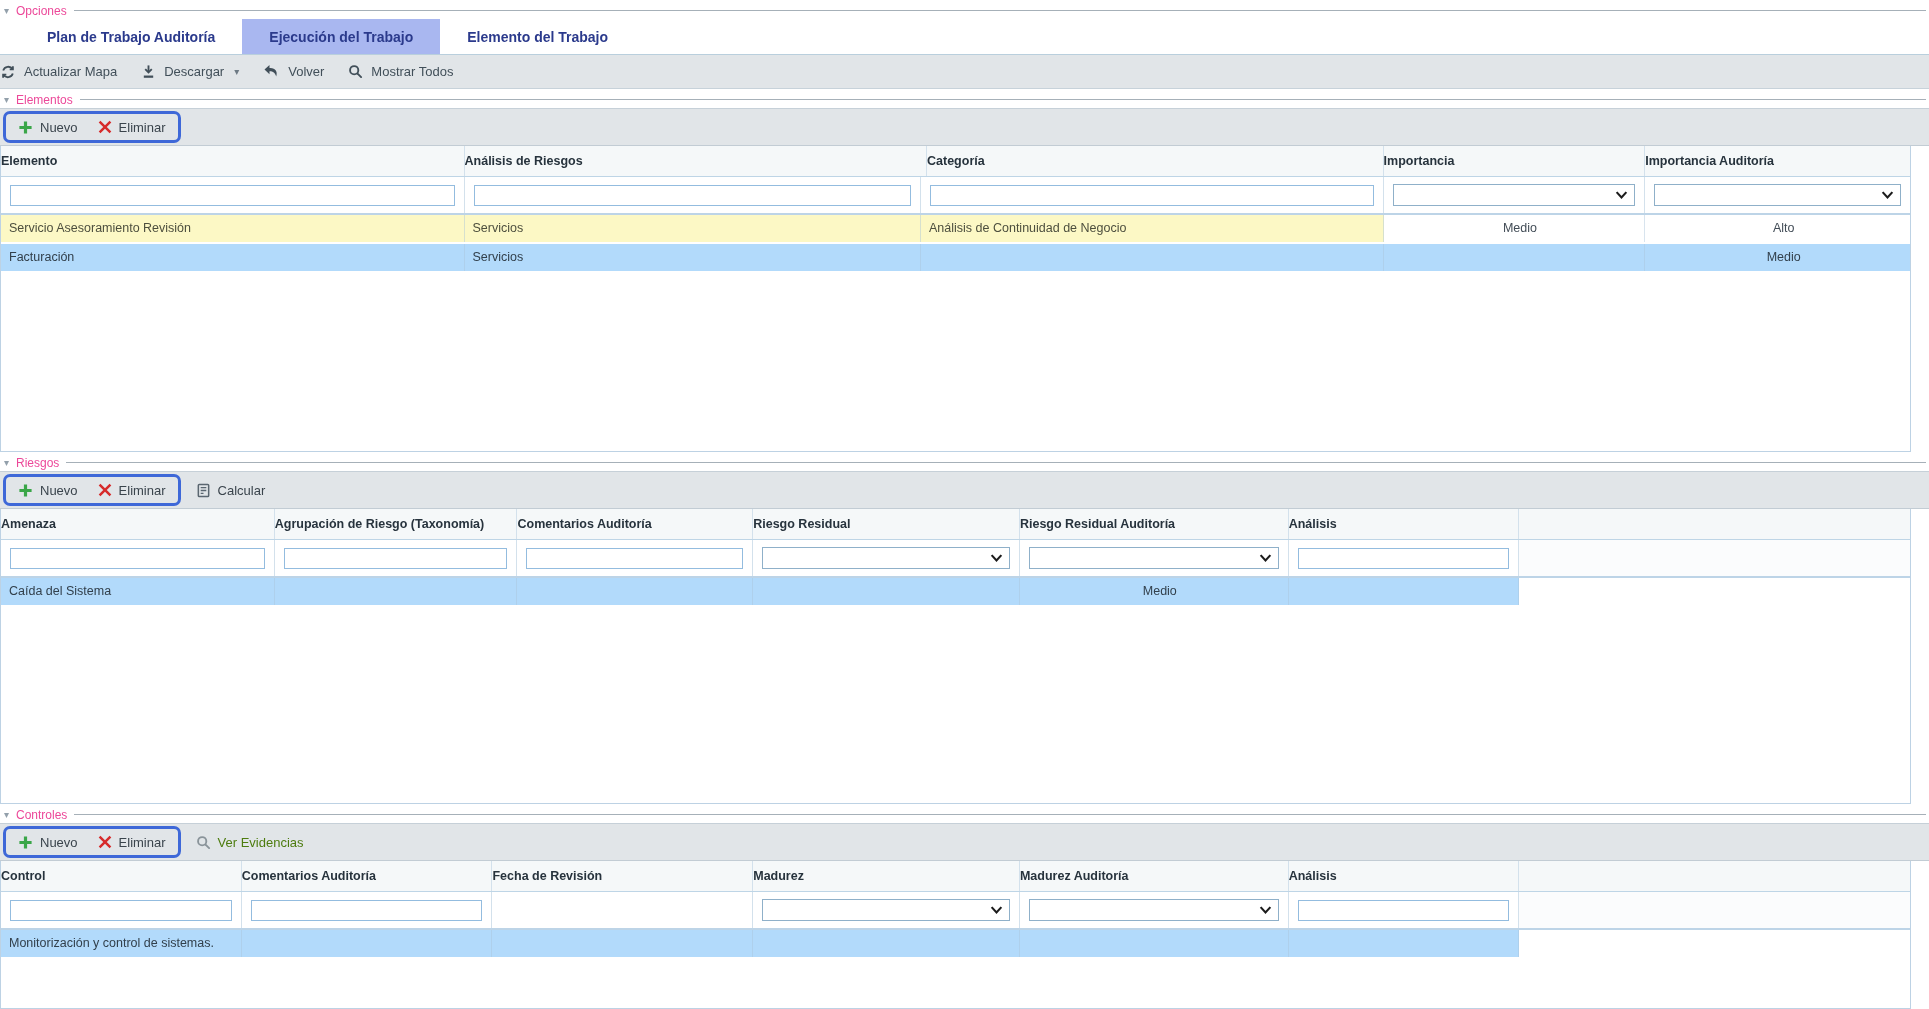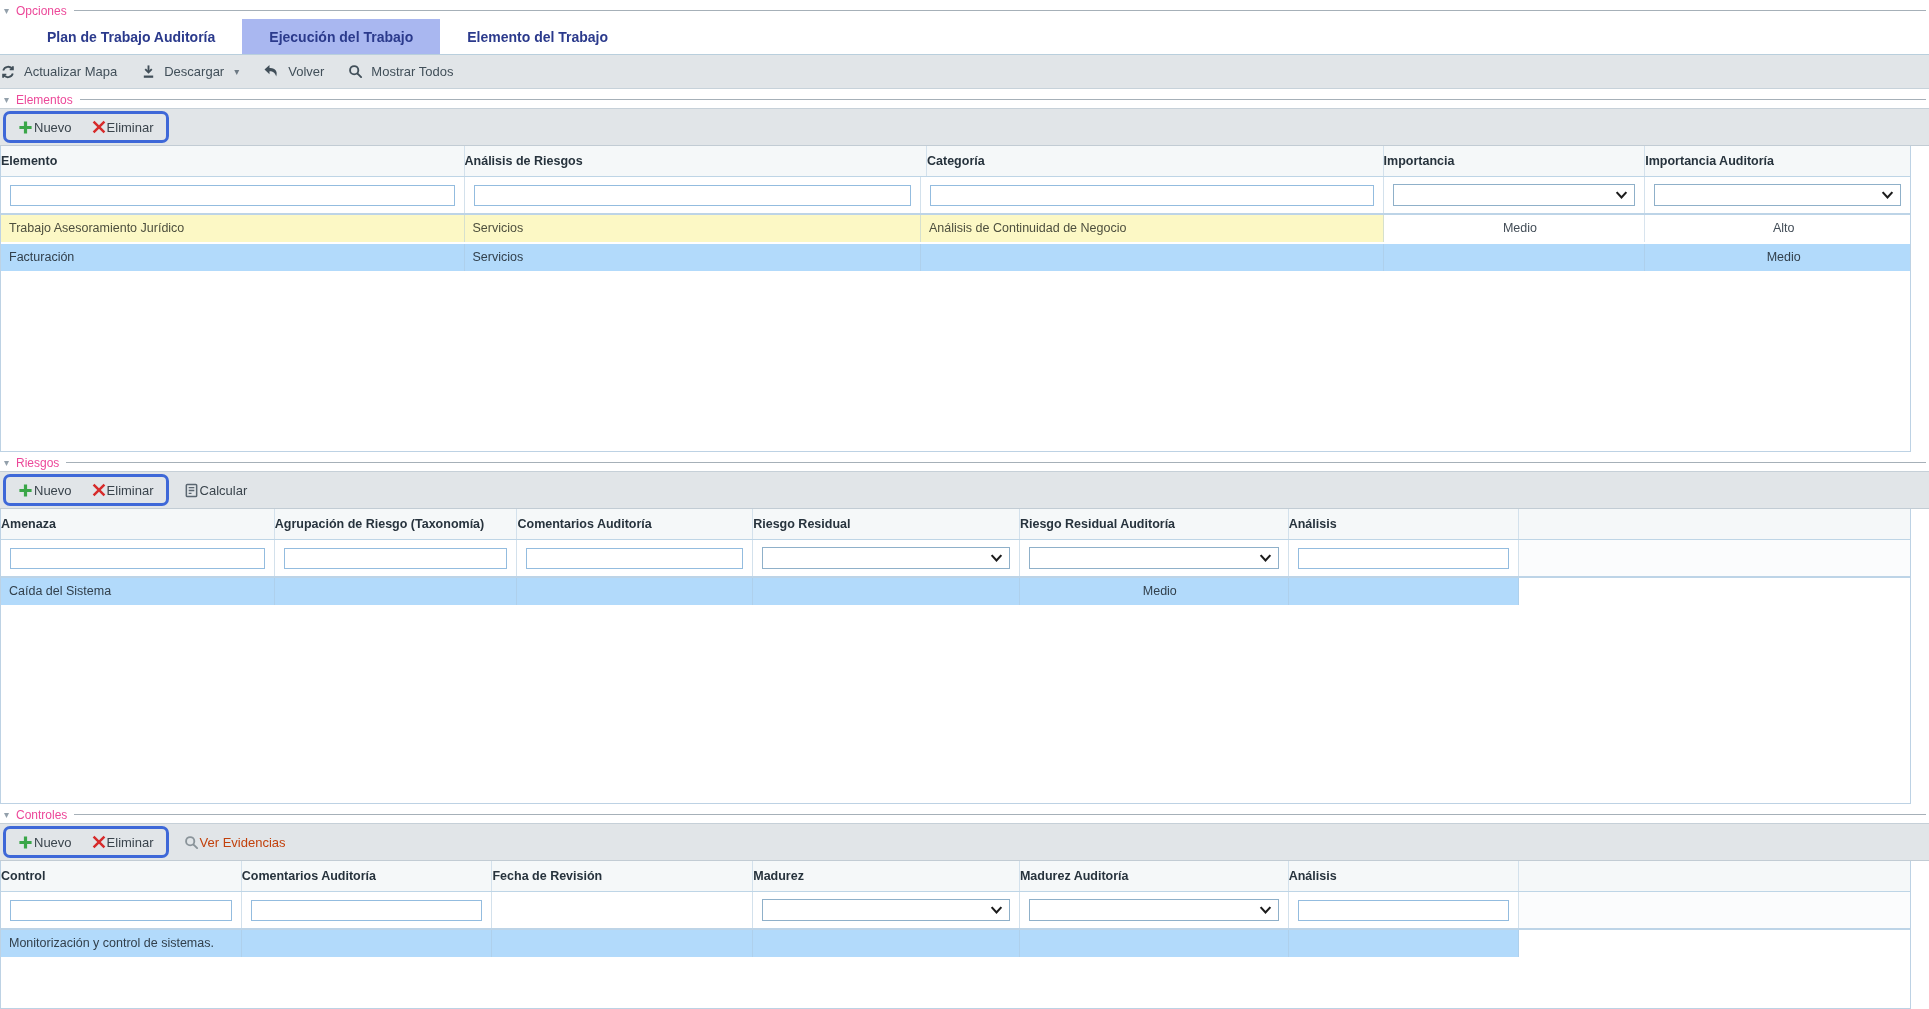--- a/index.html
+++ b/index.html
@@ -22,23 +22,23 @@
     display:flex;align-items:center;}
   .tb-item{display:flex;align-items:center;gap:8px;font-size:13px;color:#414f59;margin-right:24px;cursor:pointer;}
   .tb-item svg{display:block;}
   .caret{font-family:"DejaVu Sans",sans-serif;font-size:10px;color:#6d7a84;margin-left:2px;}
 
   
   .grid-toolbar{height:36px;background:#e1e5e8;border-top:1px solid #c6d0d8;border-bottom:1px solid #c2ccd4;
     display:flex;align-items:center;}
   .hl-box{display:flex;align-items:center;gap:20px;border:3px solid #3e68d8;border-radius:7px;
     height:26px;margin-left:3px;padding:0 12px;}
-  .gbtn{display:flex;align-items:center;gap:1px;font-size:13px;color:#3a444c;cursor:pointer;white-space:nowrap;}
+  .gbtn{display:flex;align-items:center;gap:7px;font-size:13px;color:#3a444c;cursor:pointer;white-space:nowrap;}
   .gbtn.extra{margin-left:15px;color:#3a444c;}
-  .gbtn.disabled{color:#c2410c;cursor:default;}
+  .gbtn.disabled{color:#4d7c0f;cursor:default;}
   .gbtn svg{display:block;}
 
   
   .grid{border-left:1px solid #bdd2e4;border-right:1px solid #bdd2e4;border-bottom:1px solid #bdd2e4;box-sizing:border-box;}
   .g-row{display:flex;}
   .g-cell{box-sizing:border-box;border-right:1px solid #d3e1ec;}
   .g-row .g-cell:last-child{border-right:none;}
   .g-head{background:#f5f8f9;border-bottom:1px solid #bed5e6;}
   .g-head .g-cell{height:30px;line-height:30px;font-weight:bold;font-size:12.5px;color:#27333d;white-space:nowrap;overflow:hidden;}
   .g-filter{border-bottom:2px solid #bdd4e7;background:#fff;}
@@ -169,21 +169,21 @@
         </div>
         <div class="g-cell" style="width: 265px;">
           <div class="sel">
             <svg width="13" height="10" viewBox="0 0 16 12" fill="none" stroke="#1c1c1c" stroke-width="2.6">
               <path d="M2 2.5 L8 9 L14 2.5"></path>
             </svg>
           </div>
         </div>
       </div>
       <div class="g-row g-data yellow">
-        <div class="g-cell" style="width: 464px;">Trabajo Asesoramiento Jurídico</div>
+        <div class="g-cell" style="width: 464px;">Servicio Asesoramiento Revisión</div>
         <div class="g-cell" style="width: 457px;">Servicios</div>
         <div class="g-cell" style="width: 463px;">Análisis de Continuidad de Negocio</div>
         <div class="g-cell center" style="width: 262px;">Medio</div>
         <div class="g-cell center" style="width: 265px;">Alto</div>
       </div>
       <div class="g-row g-data blue">
         <div class="g-cell" style="width: 464px;">Facturación</div>
         <div class="g-cell" style="width: 457px;">Servicios</div>
         <div class="g-cell" style="width: 463px;"></div>
         <div class="g-cell center" style="width: 262px;"></div>

